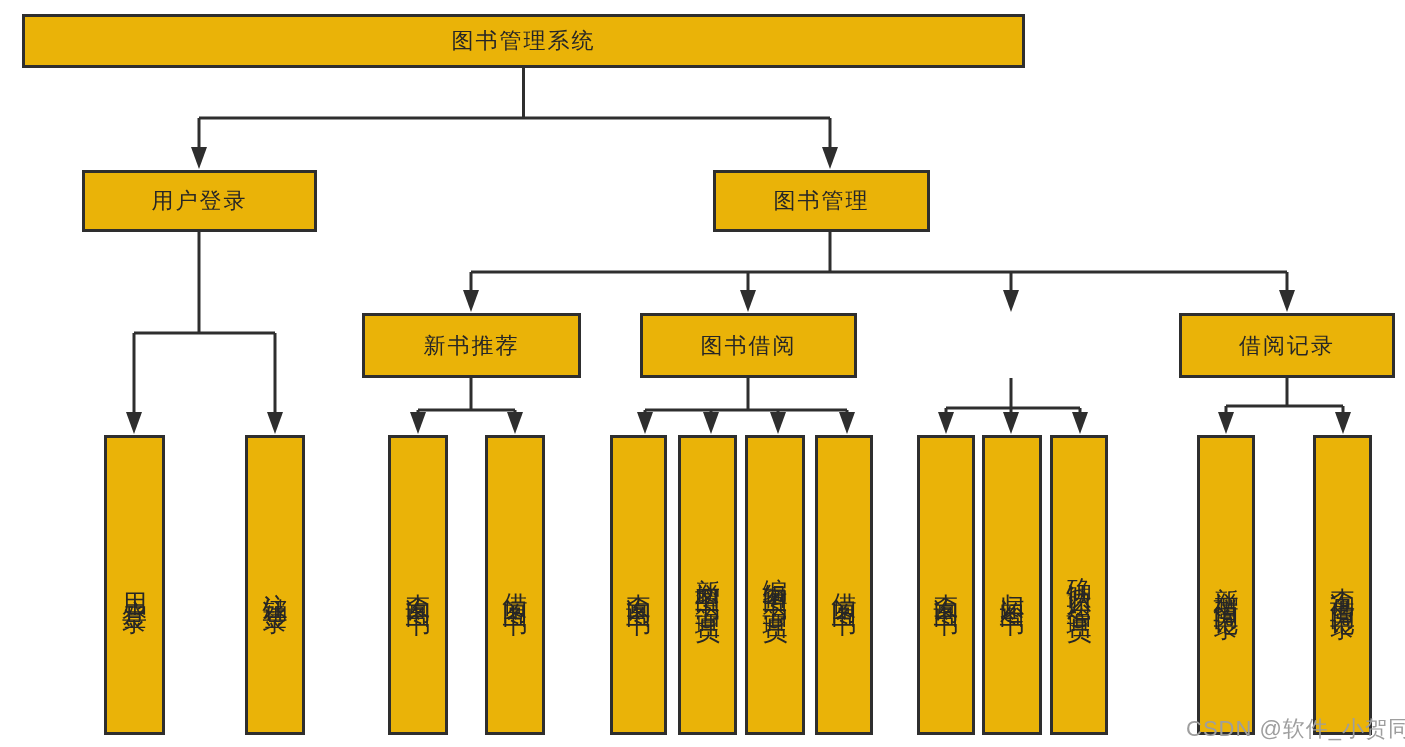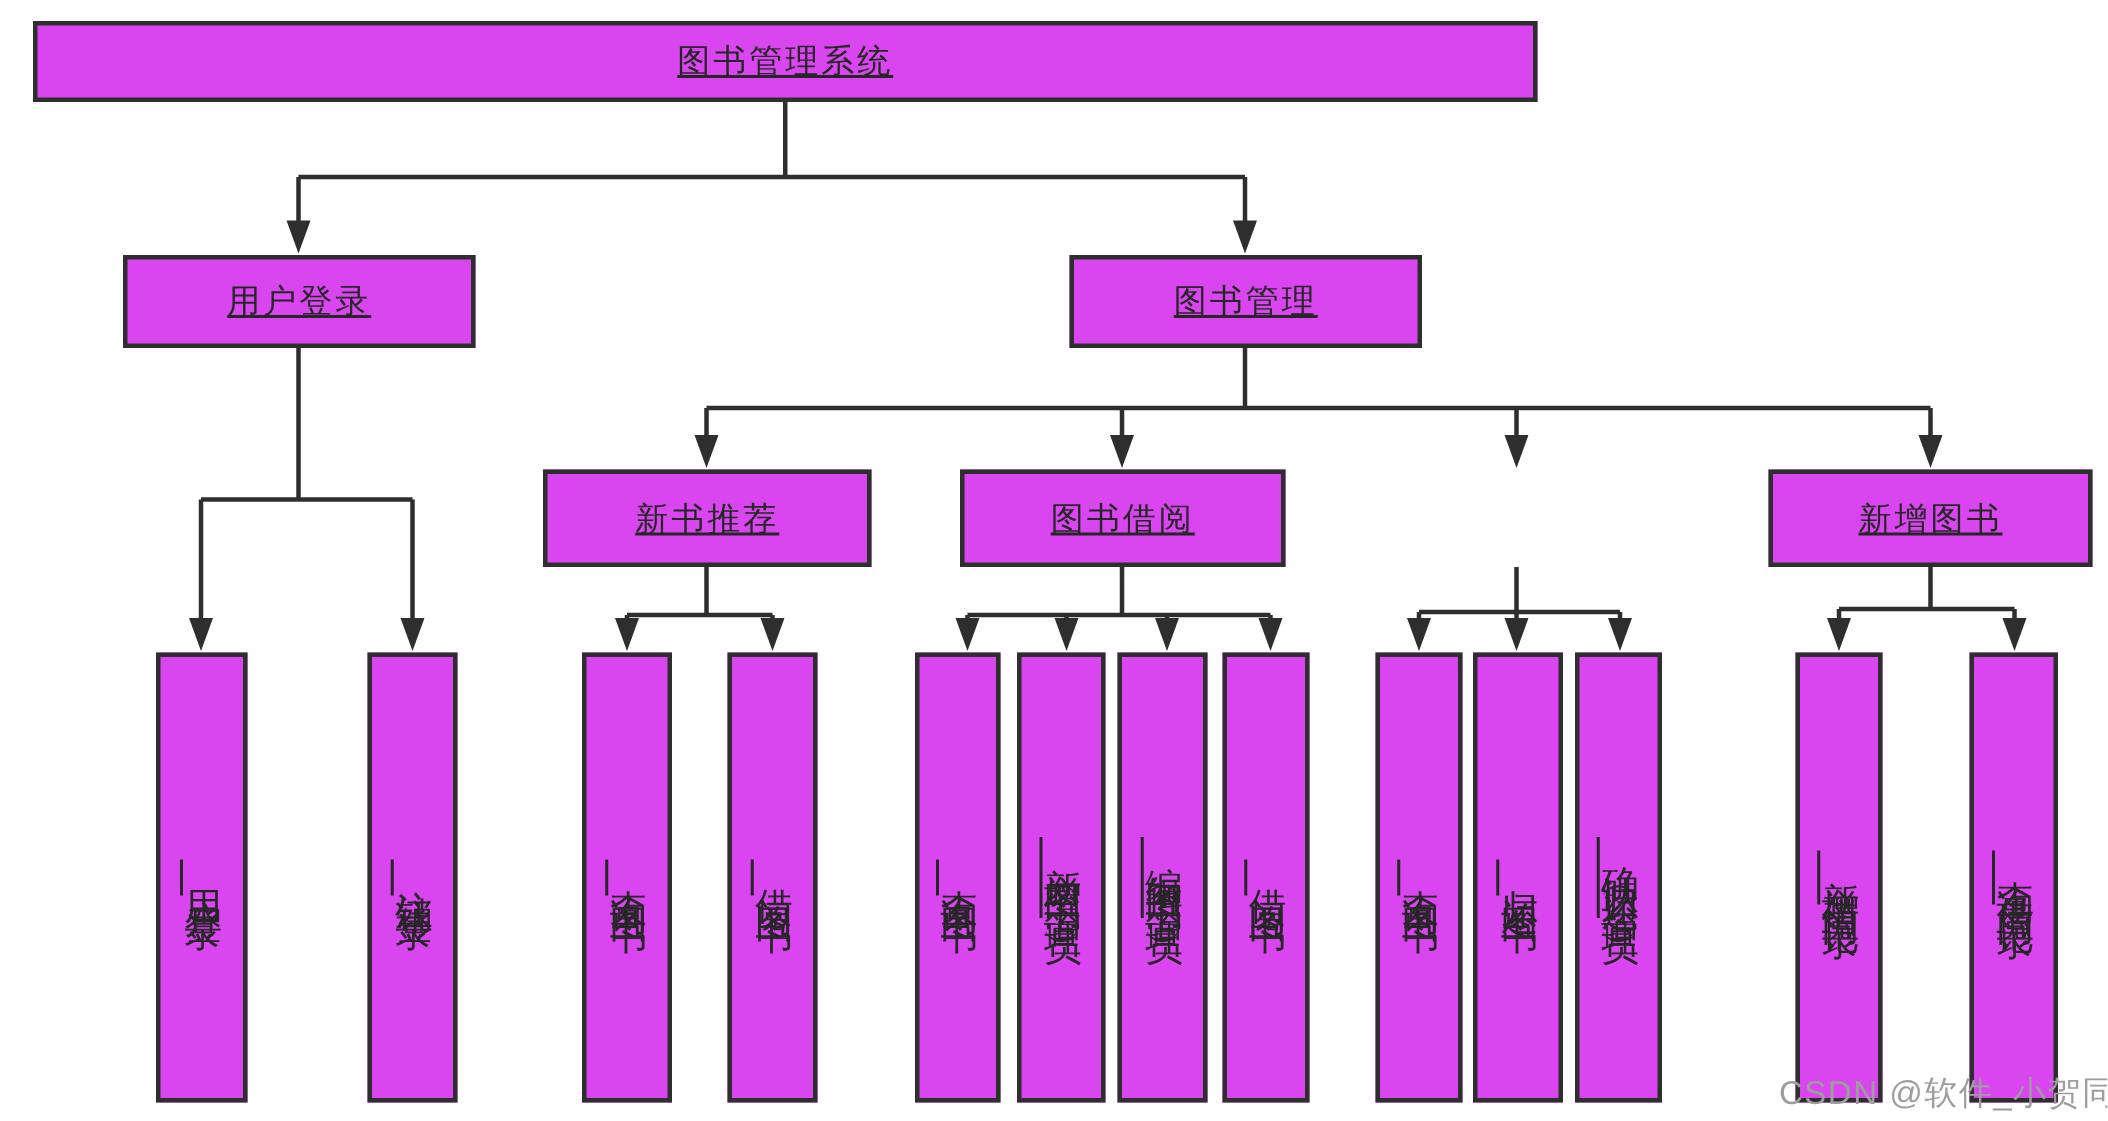--- a/index.html
+++ b/index.html
@@ -18,27 +18,26 @@
   #wires {
     position: absolute;
     left: 0;
     top: 0;
     z-index: 1;
   }
   .node {
     position: absolute;
     box-sizing: border-box;
     border: 3px solid #2e2e2e;
-    background: #d946ef;
+    background: #eab308;
     display: flex;
     align-items: center;
     justify-content: center;
     color: #262626;
     z-index: 2;
-    text-decoration: underline;
   }
   .node.h {
     font-size: 22px;
     letter-spacing: 2px;
     white-space: nowrap;
   }
   .node.leaf {
     writing-mode: vertical-rl;
     text-orientation: mixed;
     font-size: 25px;
@@ -126,25 +125,25 @@
       <polygon points="1003,412 1019,412 1011,434"></polygon>
       <polygon points="1072,412 1088,412 1080,434"></polygon>
       <polygon points="1218,412 1234,412 1226,434"></polygon>
       <polygon points="1335,412 1351,412 1343,434"></polygon>
     </g>
   </svg>
 
   <div class="node h" style="left:22px; top:14px; width:1003px; height:54px;">图书管理系统</div>
 
   <div class="node h" style="left:82px; top:170px; width:235px; height:62px;">用户登录</div>
-  <div class="node h" style="left:713px; top:170px; width:235px; height:62px;">图书管理</div>
+  <div class="node h" style="left:713px; top:170px; width:217px; height:62px;">图书管理</div>
 
   <div class="node h" style="left:362px; top:313px; width:219px; height:65px;">新书推荐</div>
   <div class="node h" style="left:640px; top:313px; width:217px; height:65px;text-align:right;">图书借阅</div>
-  <div class="node h" style="left:1179px; top:313px; width:216px; height:65px;">新增图书</div>
+  <div class="node h" style="left:1179px; top:313px; width:216px; height:65px;">借阅记录</div>
 
   <div class="node leaf" style="left:104px; top:435px; width:61px; height:300px;">用户登录</div>
   <div class="node leaf" style="left:245px; top:435px; width:60px; height:300px;">注销登录</div>
   <div class="node leaf" style="left:388px; top:435px; width:60px; height:300px;">查询图书</div>
   <div class="node leaf" style="left:485px; top:435px; width:60px; height:300px;">借阅图书</div>
   <div class="node leaf" style="left:610px; top:435px; width:57px; height:300px;">查询图书</div>
   <div class="node leaf" style="left:678px; top:435px; width:59px; height:300px;">新增图书（管理员）</div>
   <div class="node leaf" style="left:745px; top:435px; width:60px; height:300px;">编辑图书（管理员）</div>
   <div class="node leaf" style="left:815px; top:435px; width:58px; height:300px;">借阅图书</div>
   <div class="node leaf" style="left:917px; top:435px; width:58px; height:300px;">查询图书</div>

